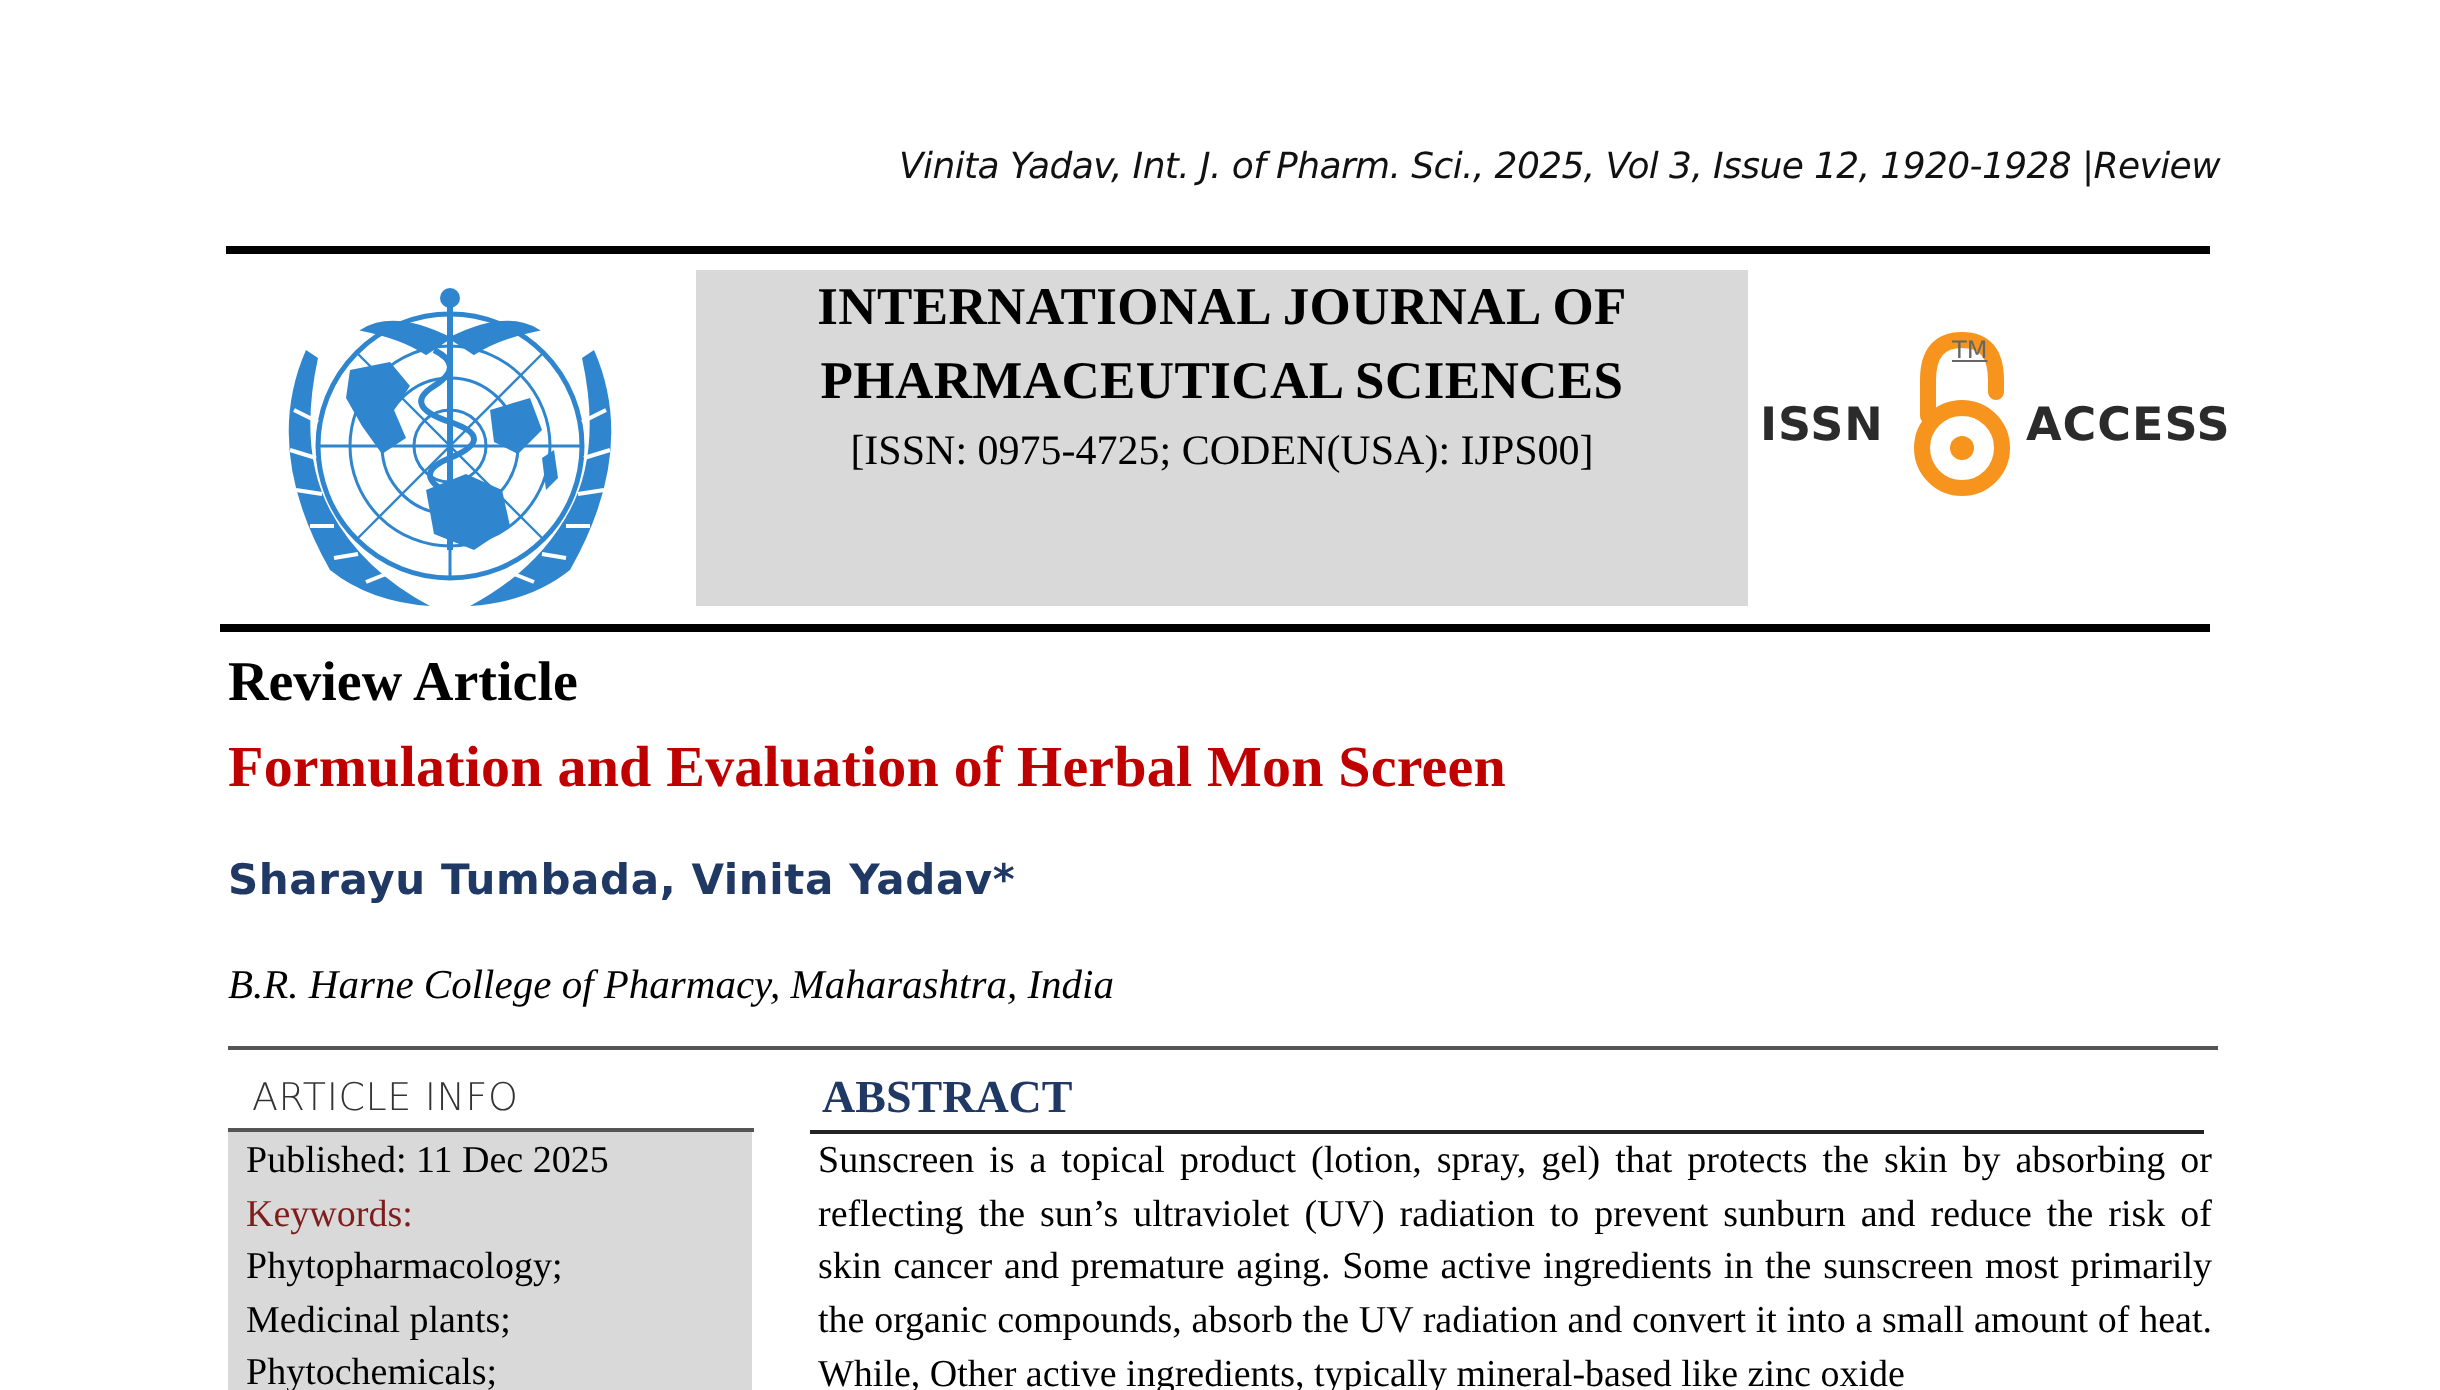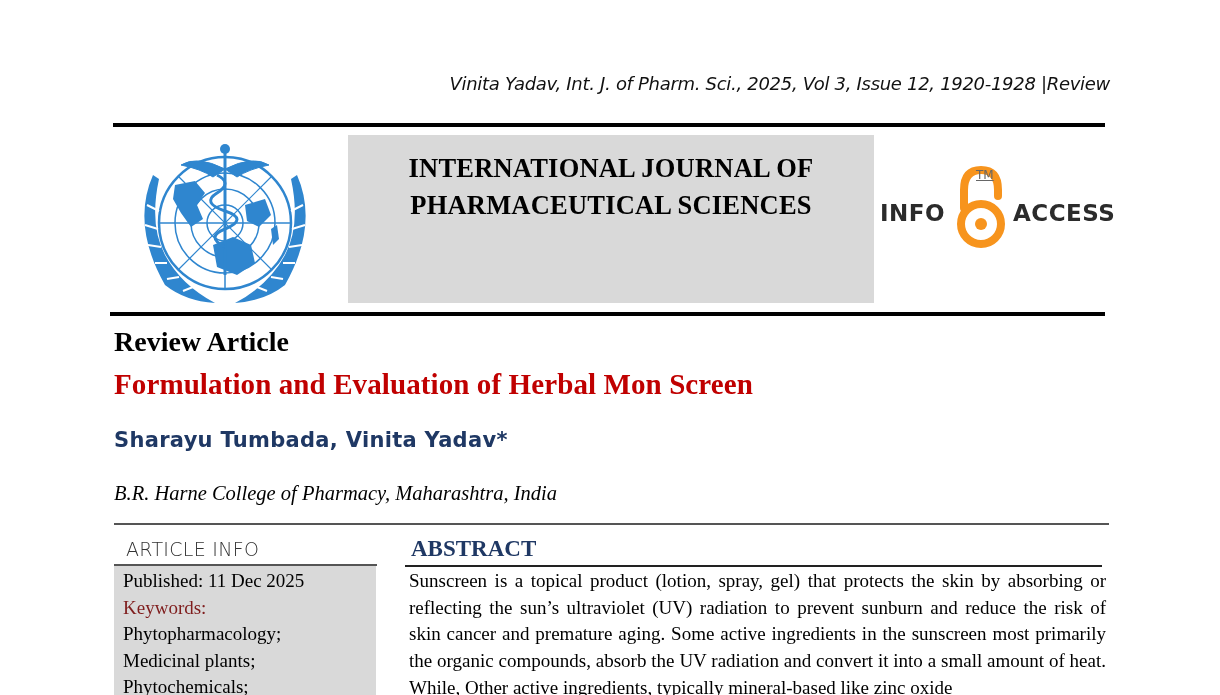--- a/index.html
+++ b/index.html
@@ -39,21 +39,20 @@
 
     .logo-left {
       left: 125px; top: 135px; width: 200px; height: 172px;
     }
 
     .journal-box {
       left: 348px; top: 135px; width: 526px; height: 168px;
       background: #d9d9d9;
       text-align: center;
       box-sizing: border-box;
-      padding-top: 15px;
     }
     .journal-name {
       font-family: "Liberation Serif", serif;
       font-weight: bold;
       font-size: 26.5px;
       line-height: 37px;
       color: #000;
       letter-spacing: 0.2px;
     }
     .journal-meta {
@@ -208,24 +207,25 @@
       <line x1="170" y1="128" x2="158" y2="128"></line>
       <line x1="158" y1="144" x2="146" y2="142"></line>
       <line x1="142" y1="156" x2="132" y2="152"></line>
     </g>
   </svg>
 </div>
 
 <div class="abs journal-box">
   <div class="journal-name">INTERNATIONAL JOURNAL OF</div>
   <div class="journal-name">PHARMACEUTICAL SCIENCES</div>
+  <div class="journal-meta">[ISSN: 0975-4725; CODEN(USA): IJPS00]</div>
 </div>
 
 <div class="abs oa-logo">
-  <span class="oa-word" style="left:2px;">INFO</span>
+  <span class="oa-word" style="left:2px;">ISSN</span>
   <svg style="position:absolute; left:76px; top:4px;" width="54" height="90" viewBox="0 0 54 90">
     <path d="M10 44 L10 26 Q10 6 27 6 Q44 6 44 26 L44 32" fill="none" stroke="#f7941d" stroke-width="8" stroke-linecap="round"></path>
     <circle cx="27" cy="60" r="20" fill="none" stroke="#f7941d" stroke-width="8"></circle>
     <circle cx="27" cy="60" r="6" fill="#f7941d"></circle>
   </svg>
   <span class="oa-tm">TM</span>
   <span class="oa-word" style="left:135px;text-align:center;">ACCESS</span>
 </div>
 
 <div class="abs article-type">Review Article</div>

